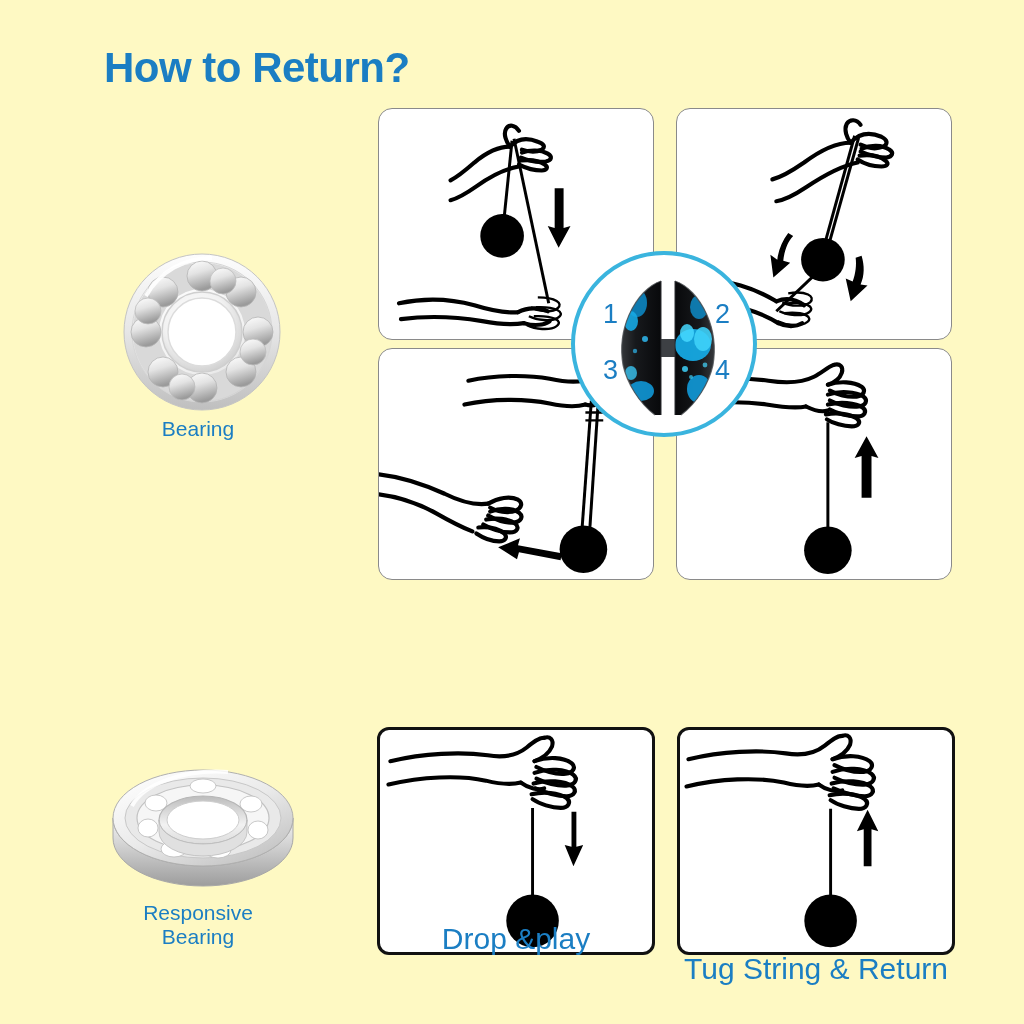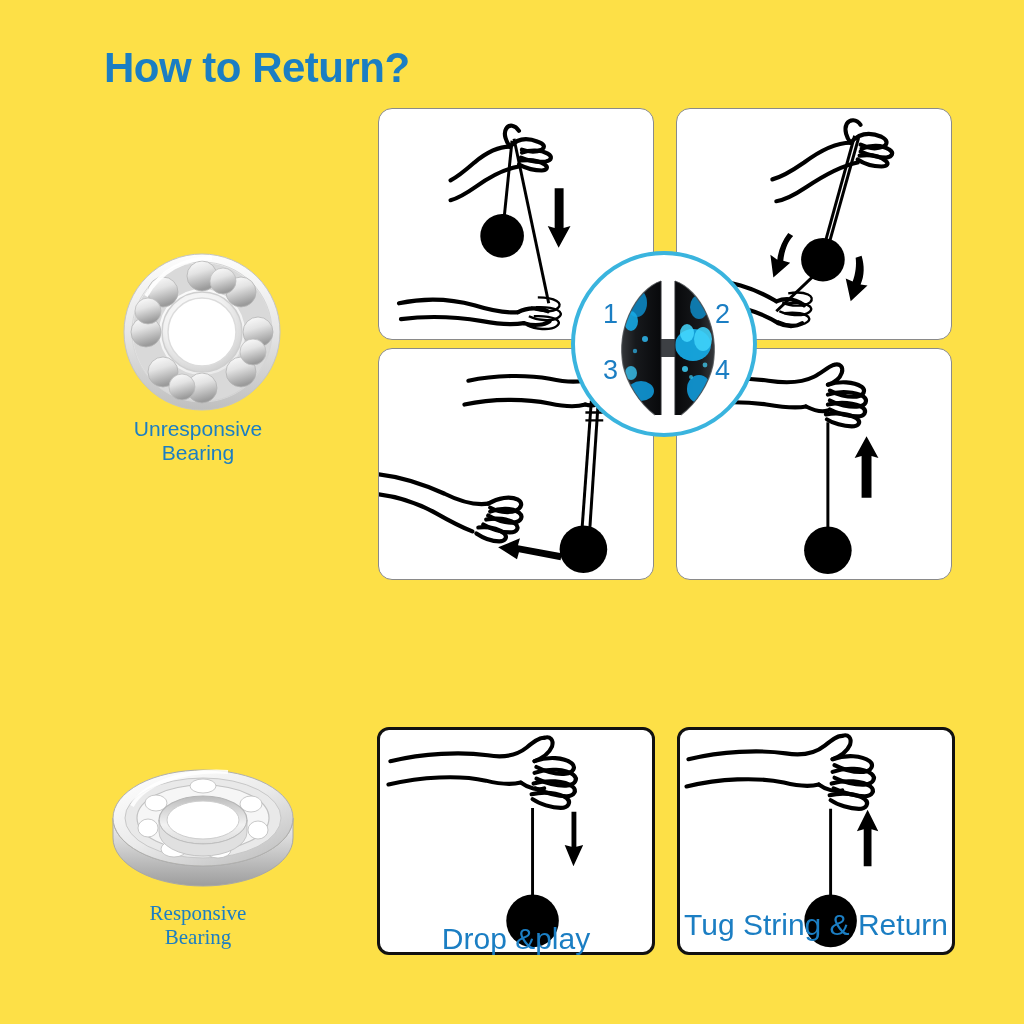--- a/index.html
+++ b/index.html
@@ -2,21 +2,21 @@
 <html><head>
 <meta charset="utf-8">
 <style>
   * { box-sizing: border-box; margin: 0; padding: 0; }
   html, body {
     width: 1024px; height: 1024px;
     background: #ffffff;
     font-family: "Liberation Sans", sans-serif;
     overflow: hidden;
   }
-  #stage { position: relative; width: 1024px; height: 1024px; background:#fde047; }
+  #stage { position: relative; width: 1024px; height: 1024px; background:#fef9c3; }
 
   
   .heading {
     position: absolute;
     color: #1b7ec3;
     font-weight: bold;
     letter-spacing: -0.5px;
     white-space: nowrap;
   }
   #title-how-to-return { left: 104px; top: 44px; font-size: 42px; }
@@ -25,21 +25,21 @@
   
   .bearing-label {
     position: absolute;
     color: #1b7ec3;
     font-size: 21px;
     text-align: center;
     line-height: 1.15;
     width: 230px;
   }
   #label-unresponsive { left: 83px; top: 417px; }
-  #label-responsive   { left: 83px; top: 901px; font-family: Liberation Serif, serif; }
+  #label-responsive   { left: 83px; top: 901px; }
 
   
   .bearing-wrap { position: absolute; }
   #bearing-unresponsive { left: 112px; top: 248px; width: 180px; height: 168px; }
   #bearing-responsive   { left: 108px; top: 748px; width: 190px; height: 152px; }
 
   
   .panel {
     position: absolute;
     background: #ffffff;
@@ -60,21 +60,21 @@
 
   
   .panel-caption {
     position: absolute;
     color: #1b7ec3;
     font-size: 30px;
     text-align: center;
     white-space: nowrap;
   }
   #caption-drop { left: 377px; top: 922px; width: 278px; }
-  #caption-tug  { left: 677px; top: 908px; width: 278px; }
+  #caption-tug  { left: 677px; top: 952px; width: 278px; }
   #caption-beginners {
     position:absolute; left: 377px; top: 962px; width: 278px;
     color:#1b7ec3; font-size: 25px; text-align:center; white-space:nowrap;
   }
 
   
   #center-badge {
     position: absolute;
     left: 571px; top: 251px;
     width: 186px; height: 186px;
@@ -149,21 +149,20 @@
       </g>
 
       <circle cx="90" cy="84" r="40" fill="url(#bg1)" stroke="#cfcfcf" stroke-width="1.5"></circle>
       <circle cx="90" cy="84" r="34" fill="#ffffff" stroke="#dcdcdc" stroke-width="1.5"></circle>
 
       <path d="M34 48 A74 74 0 0 1 100 10" fill="none" stroke="#ffffff" stroke-width="4" opacity="0.9"></path>
     </svg>
   </div>
 
   <div class="bearing-label" id="label-unresponsive">
-    <div>Unresponsive</div>
     <div>Bearing</div>
   </div>
 
   <div class="bearing-wrap" id="bearing-responsive">
     <svg viewBox="0 0 190 152">
       <defs>
         <linearGradient id="sideg" x1="0" y1="0" x2="0" y2="1">
           <stop offset="0%" stop-color="#f4f4f4"></stop>
           <stop offset="40%" stop-color="#d2d2d2"></stop>
           <stop offset="100%" stop-color="#9d9d9d"></stop>

